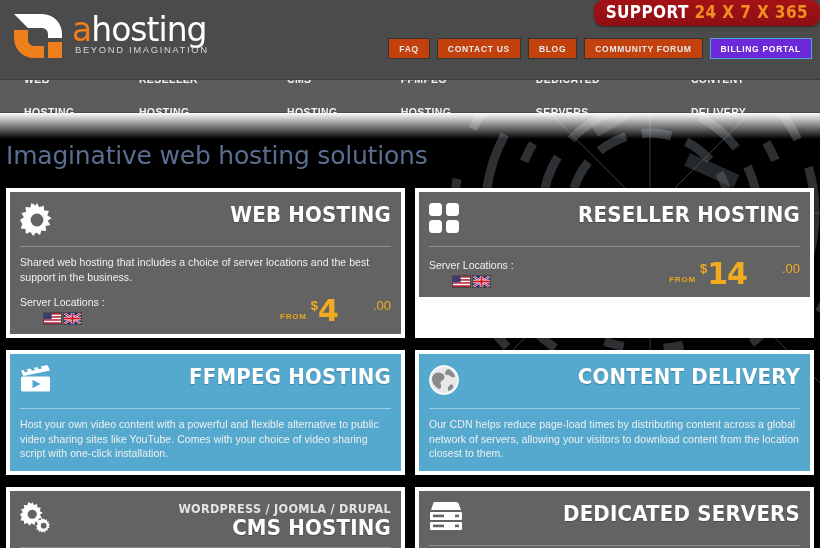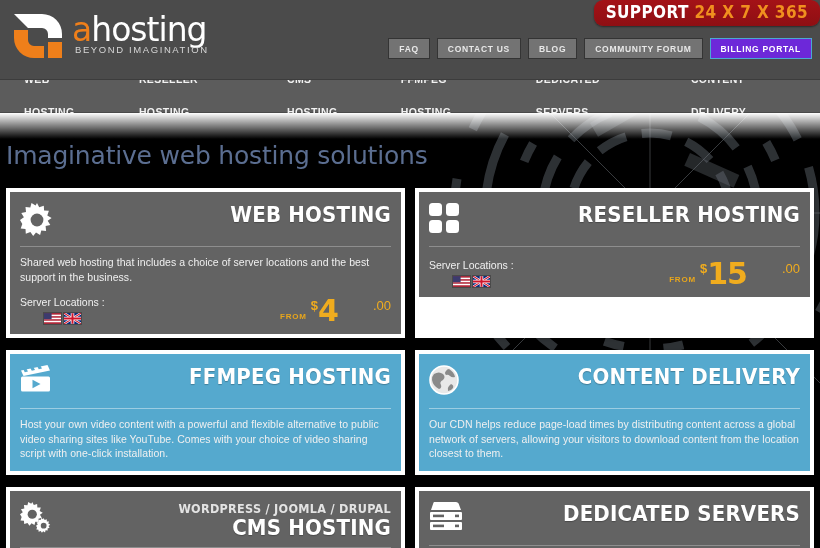--- a/index.html
+++ b/index.html
@@ -39,21 +39,21 @@
     box-shadow:0 1px 2px rgba(0,0,0,.45);
     border-radius:9px;
   }
   .support-banner .s1{ color:#ffffff; }
   .support-banner .s2{ color:#f0901f; }
 
   .topnav{
     position:absolute; right:8px; top:38px; display:flex; gap:7px;
   }
   .topnav a{
-    display:block; background:#737373; color:#e8e8e8; text-decoration:none;
+    display:block; background:#c2410c; color:#e8e8e8; text-decoration:none;
     font-size:8.5px; font-weight:bold; letter-spacing:.7px;
     padding:5px 10px 4px 10px; line-height:10px;
     border:1px solid #343434;
   }
   .topnav a.billing{ background:#6d28d9; color:#ffffff; border-color:#4aa9d2; }
 
   
   .mainnav{
     height:33px; background:#5c5c5c;
     border-bottom:1px solid #4a4a4a;
@@ -329,21 +329,21 @@
                   <path d="M0 0l19 12M19 0L0 12" stroke="#cf142b" stroke-width="1.3"></path>
                   <path d="M9.5 0v12M0 6h19" stroke="#fff" stroke-width="4"></path>
                   <path d="M9.5 0v12M0 6h19" stroke="#cf142b" stroke-width="2.2"></path>
                 </svg>
               </span>
             </span>
           </div>
           <div class="price">
             <span class="from">FROM</span>
             <span class="cur">$</span>
-            <span class="amt">15</span>
+            <span class="amt">14</span>
             <span class="cents">.00</span>
           </div>
         </div>
       </div>
     </div>
 
     <div class="card blue">
       <div class="card-inner">
         <div class="card-head">
           <div class="card-icon">

